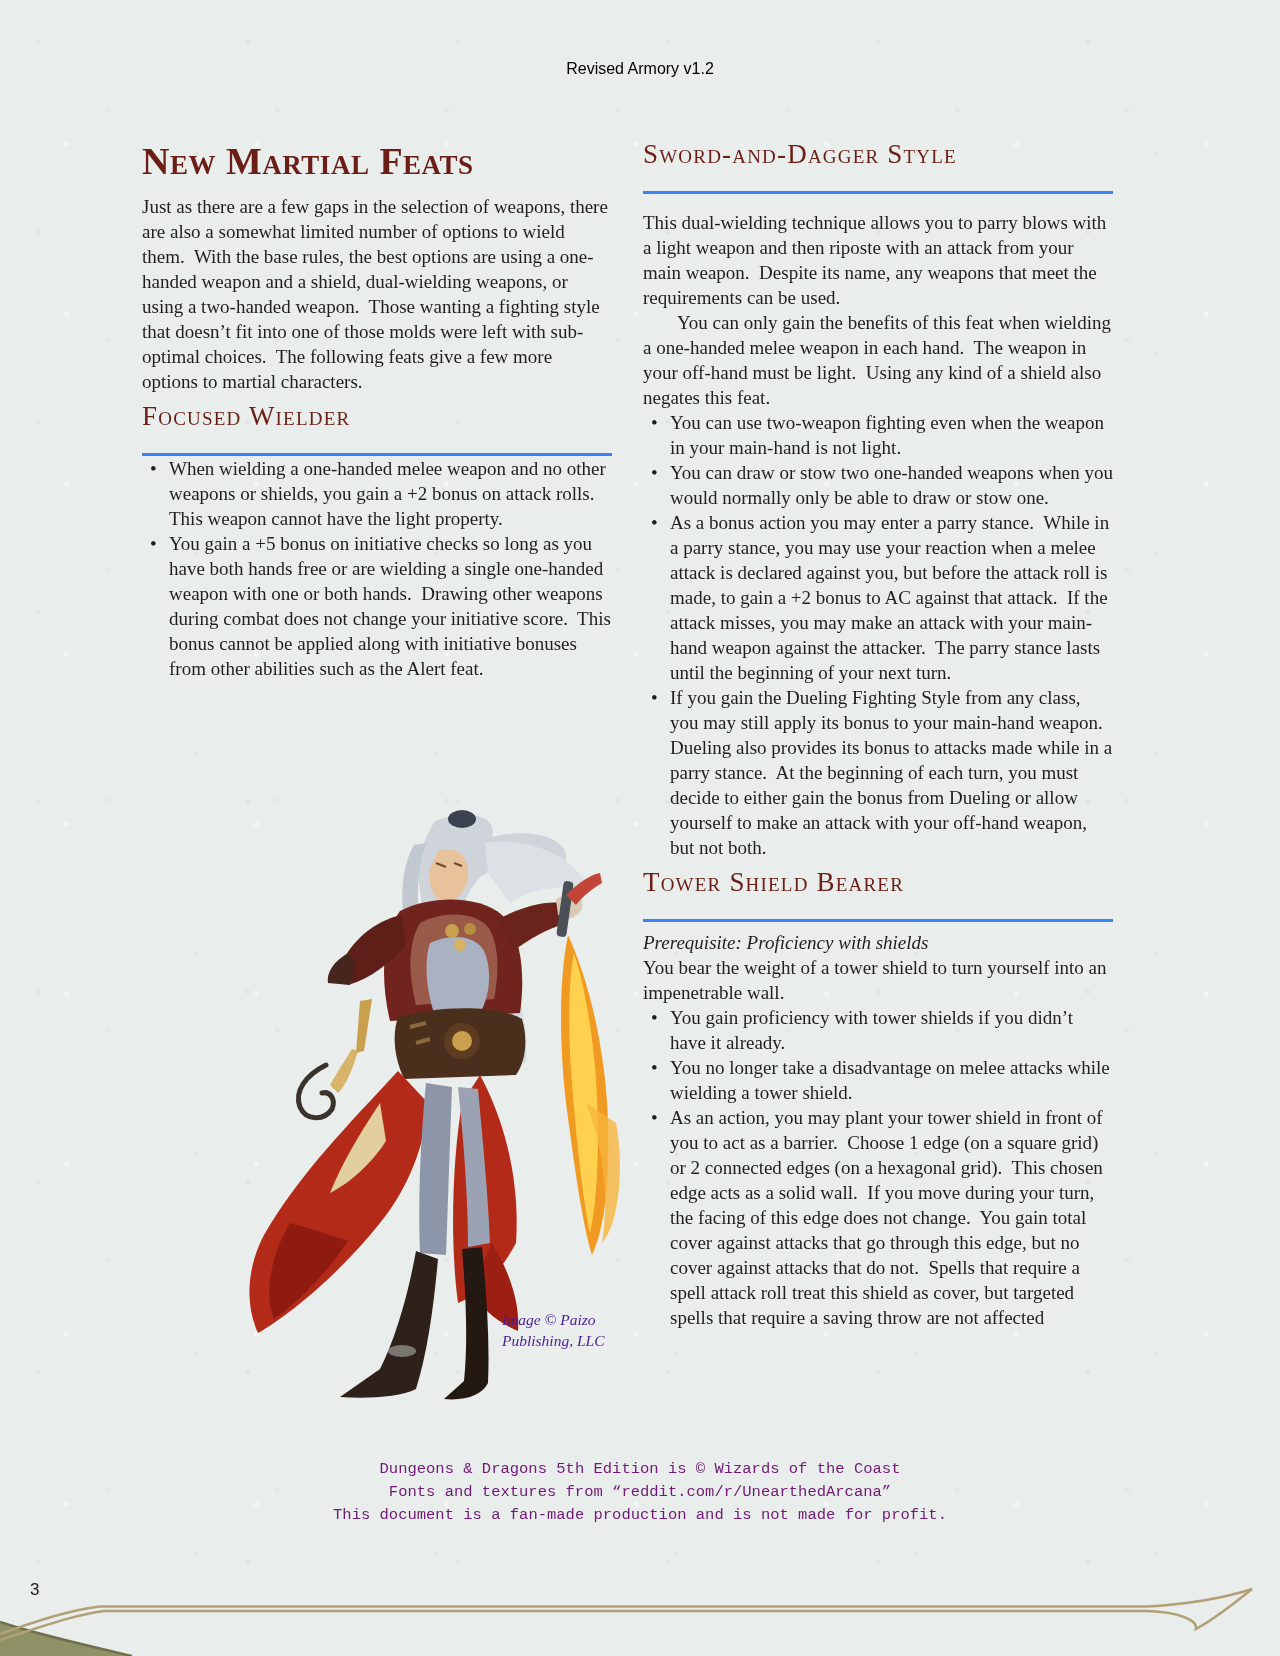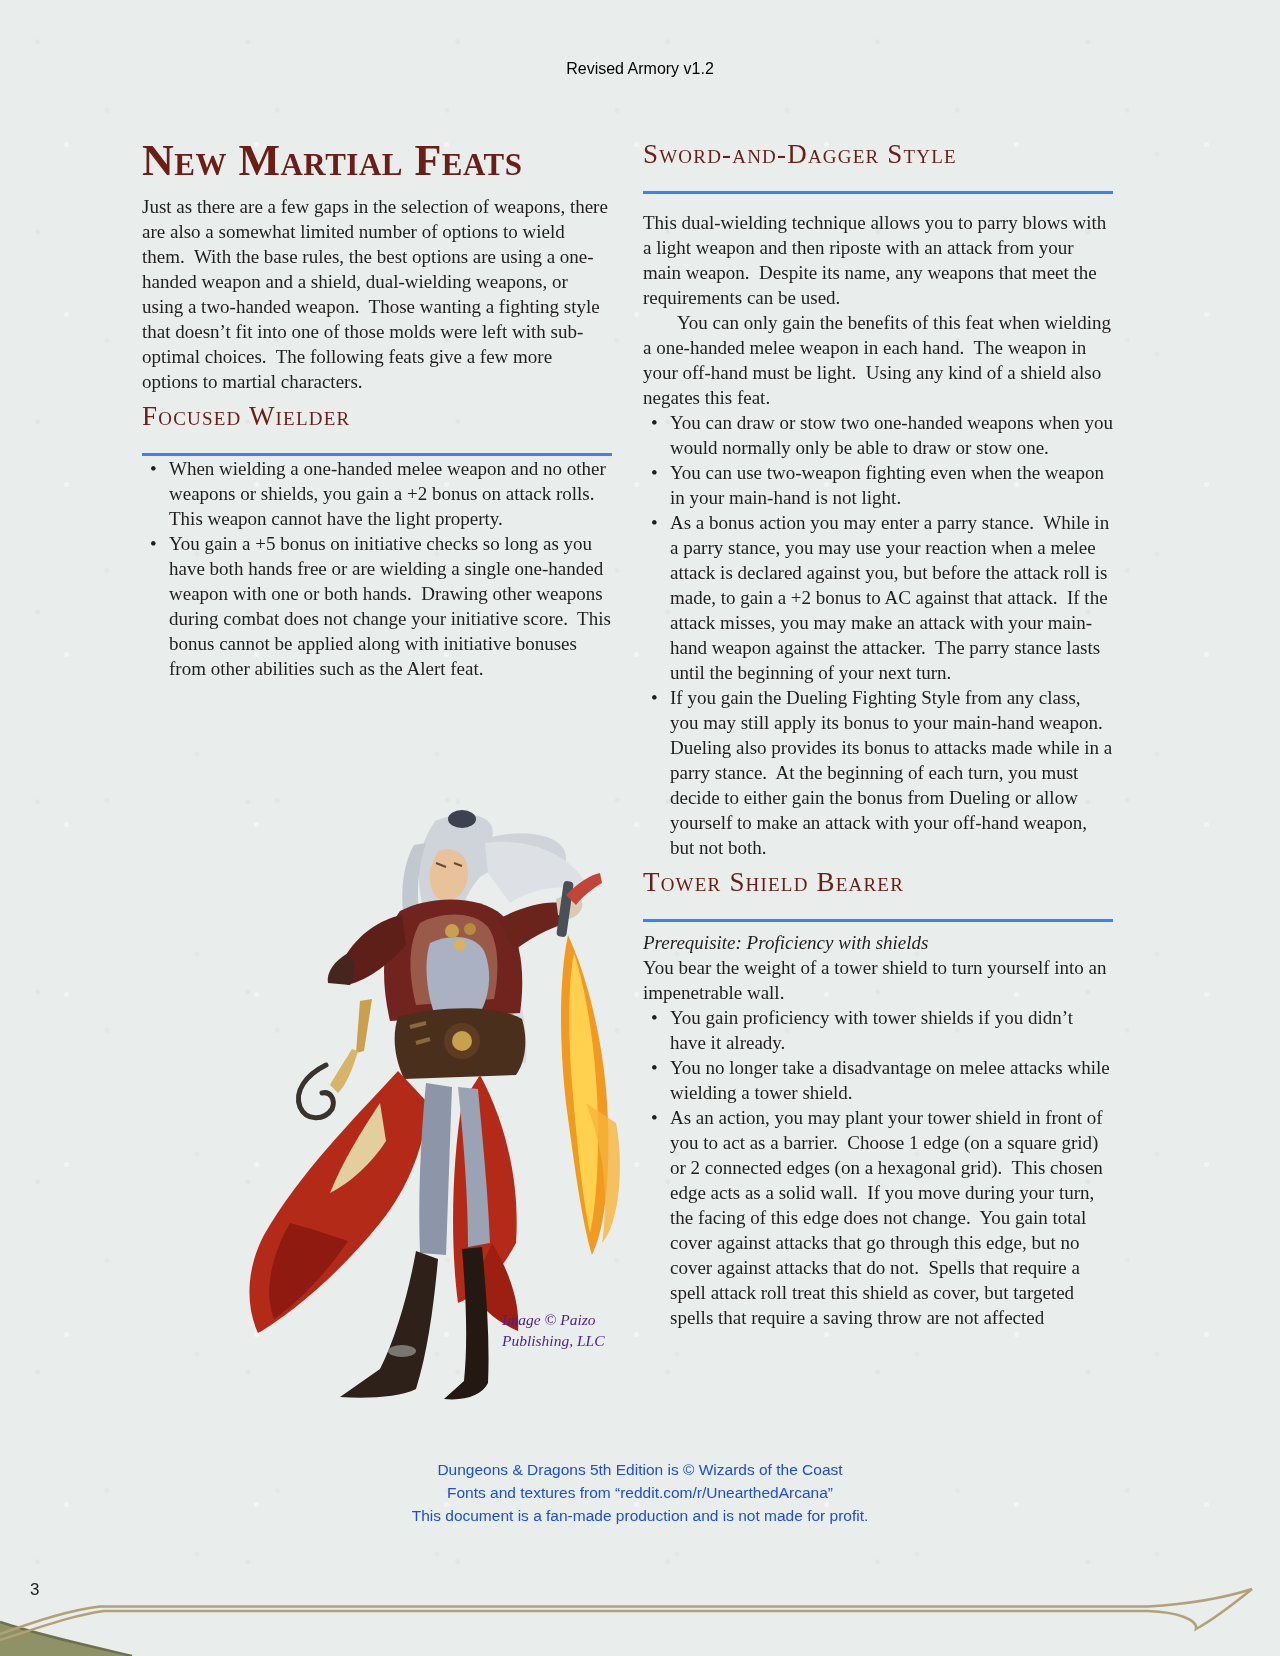--- a/index.html
+++ b/index.html
@@ -16,21 +16,21 @@
     color:#1f1f1d;
   }
   .runhead{
     position:absolute;top:60px;left:0;width:100%;text-align:center;
     font-family:"Liberation Sans", sans-serif;font-size:16px;color:#000000;
   }
   .col{position:absolute;width:470px;font-size:19px;line-height:25px;}
   .col-left{left:142px;top:138px;}
   .col-right{left:643px;top:138px;}
   h1.doc-title{
-    margin:0 0 10px 0;font-size:44px;line-height:46px;font-weight:700;
+    margin:0 0 10px 0;font-size:38px;line-height:46px;font-weight:700;
     font-variant:small-caps;letter-spacing:.5px;color:#6b1e15;
   }
   .feat-head{
     margin:6px 0 0 0;font-size:27px;line-height:32px;font-weight:500;
     font-variant:small-caps;letter-spacing:1.2px;color:#6b1e15;
     border-bottom:3px solid #3b82f6;padding-bottom:21px;
   }
   .feat-head.first{margin-top:0;}
   p.body{margin:16px 0 0 0;white-space:pre-wrap;}
   p.body.indent{text-indent:34px;margin-top:0;}
@@ -39,21 +39,21 @@
   ul.feats li{position:relative;padding-left:27px;white-space:pre-wrap;margin:0;}
   ul.feats li::before{content:"\2022";position:absolute;left:8px;top:0;}
   li.narrow{width:250px;}
   .illustration-wrap{position:absolute;left:88px;top:665px;width:395px;height:600px;}
   .img-caption{
     position:absolute;left:272px;top:506px;width:130px;
     font-style:italic;font-size:15.5px;line-height:21px;color:#4c1d95;white-space:pre-wrap;
   }
   .footer{
     position:absolute;top:1458px;left:0;width:100%;text-align:center;
-    font-family:Liberation Sans, sans-serif;font-size:15.5px;line-height:23px;color:#1d4ed8;
+    font-family:Liberation Mono, monospace;font-size:15.5px;line-height:23px;color:#701a75;
   }
   .page-num{
     position:absolute;left:30px;top:1580px;
     font-family:"Liberation Sans", sans-serif;font-size:17px;color:#1d1d1b;
   }
   .bottom-rule{position:absolute;left:0;top:1576px;width:1280px;height:80px;}
 </style>
 </head>
 <body>
 
@@ -132,22 +132,22 @@
     <div class="img-caption">Image © Paizo
 Publishing, LLC</div>
   </div>
 </div>
 
 <div class="col col-right">
   <h2 class="feat-head first">Sword-and-Dagger Style</h2>
   <p class="body">This dual-wielding technique allows you to parry blows with a light weapon and then riposte with an attack from your main weapon.  Despite its name, any weapons that meet the requirements can be used.</p>
   <p class="body indent">You can only gain the benefits of this feat when wielding a one-handed melee weapon in each hand.  The weapon in your off-hand must be light.  Using any kind of a shield also negates this feat.</p>
   <ul class="feats">
+    <li>You can use two-weapon fighting even when the weapon in your main-hand is not light.</li>
     <li>You can draw or stow two one-handed weapons when you would normally only be able to draw or stow one.</li>
-    <li>You can use two-weapon fighting even when the weapon in your main-hand is not light.</li>
     <li>As a bonus action you may enter a parry stance.  While in a parry stance, you may use your reaction when a melee attack is declared against you, but before the attack roll is made, to gain a +2 bonus to AC against that attack.  If the attack misses, you may make an attack with your main-hand weapon against the attacker.  The parry stance lasts until the beginning of your next turn.</li>
     <li>If you gain the Dueling Fighting Style from any class, you may still apply its bonus to your main-hand weapon.  Dueling also provides its bonus to attacks made while in a parry stance.  At the beginning of each turn, you must decide to either gain the bonus from Dueling or allow yourself to make an attack with your off-hand weapon, but not both.</li>
   </ul>
 
   <h2 class="feat-head">Tower Shield Bearer</h2>
   <p class="prereq">Prerequisite: Proficiency with shields</p>
   <p class="body" style="margin-top:0;">You bear the weight of a tower shield to turn yourself into an impenetrable wall.</p>
   <ul class="feats">
     <li>You gain proficiency with tower shields if you didn’t have it already.</li>
     <li>You no longer take a disadvantage on melee attacks while wielding a tower shield.</li>

